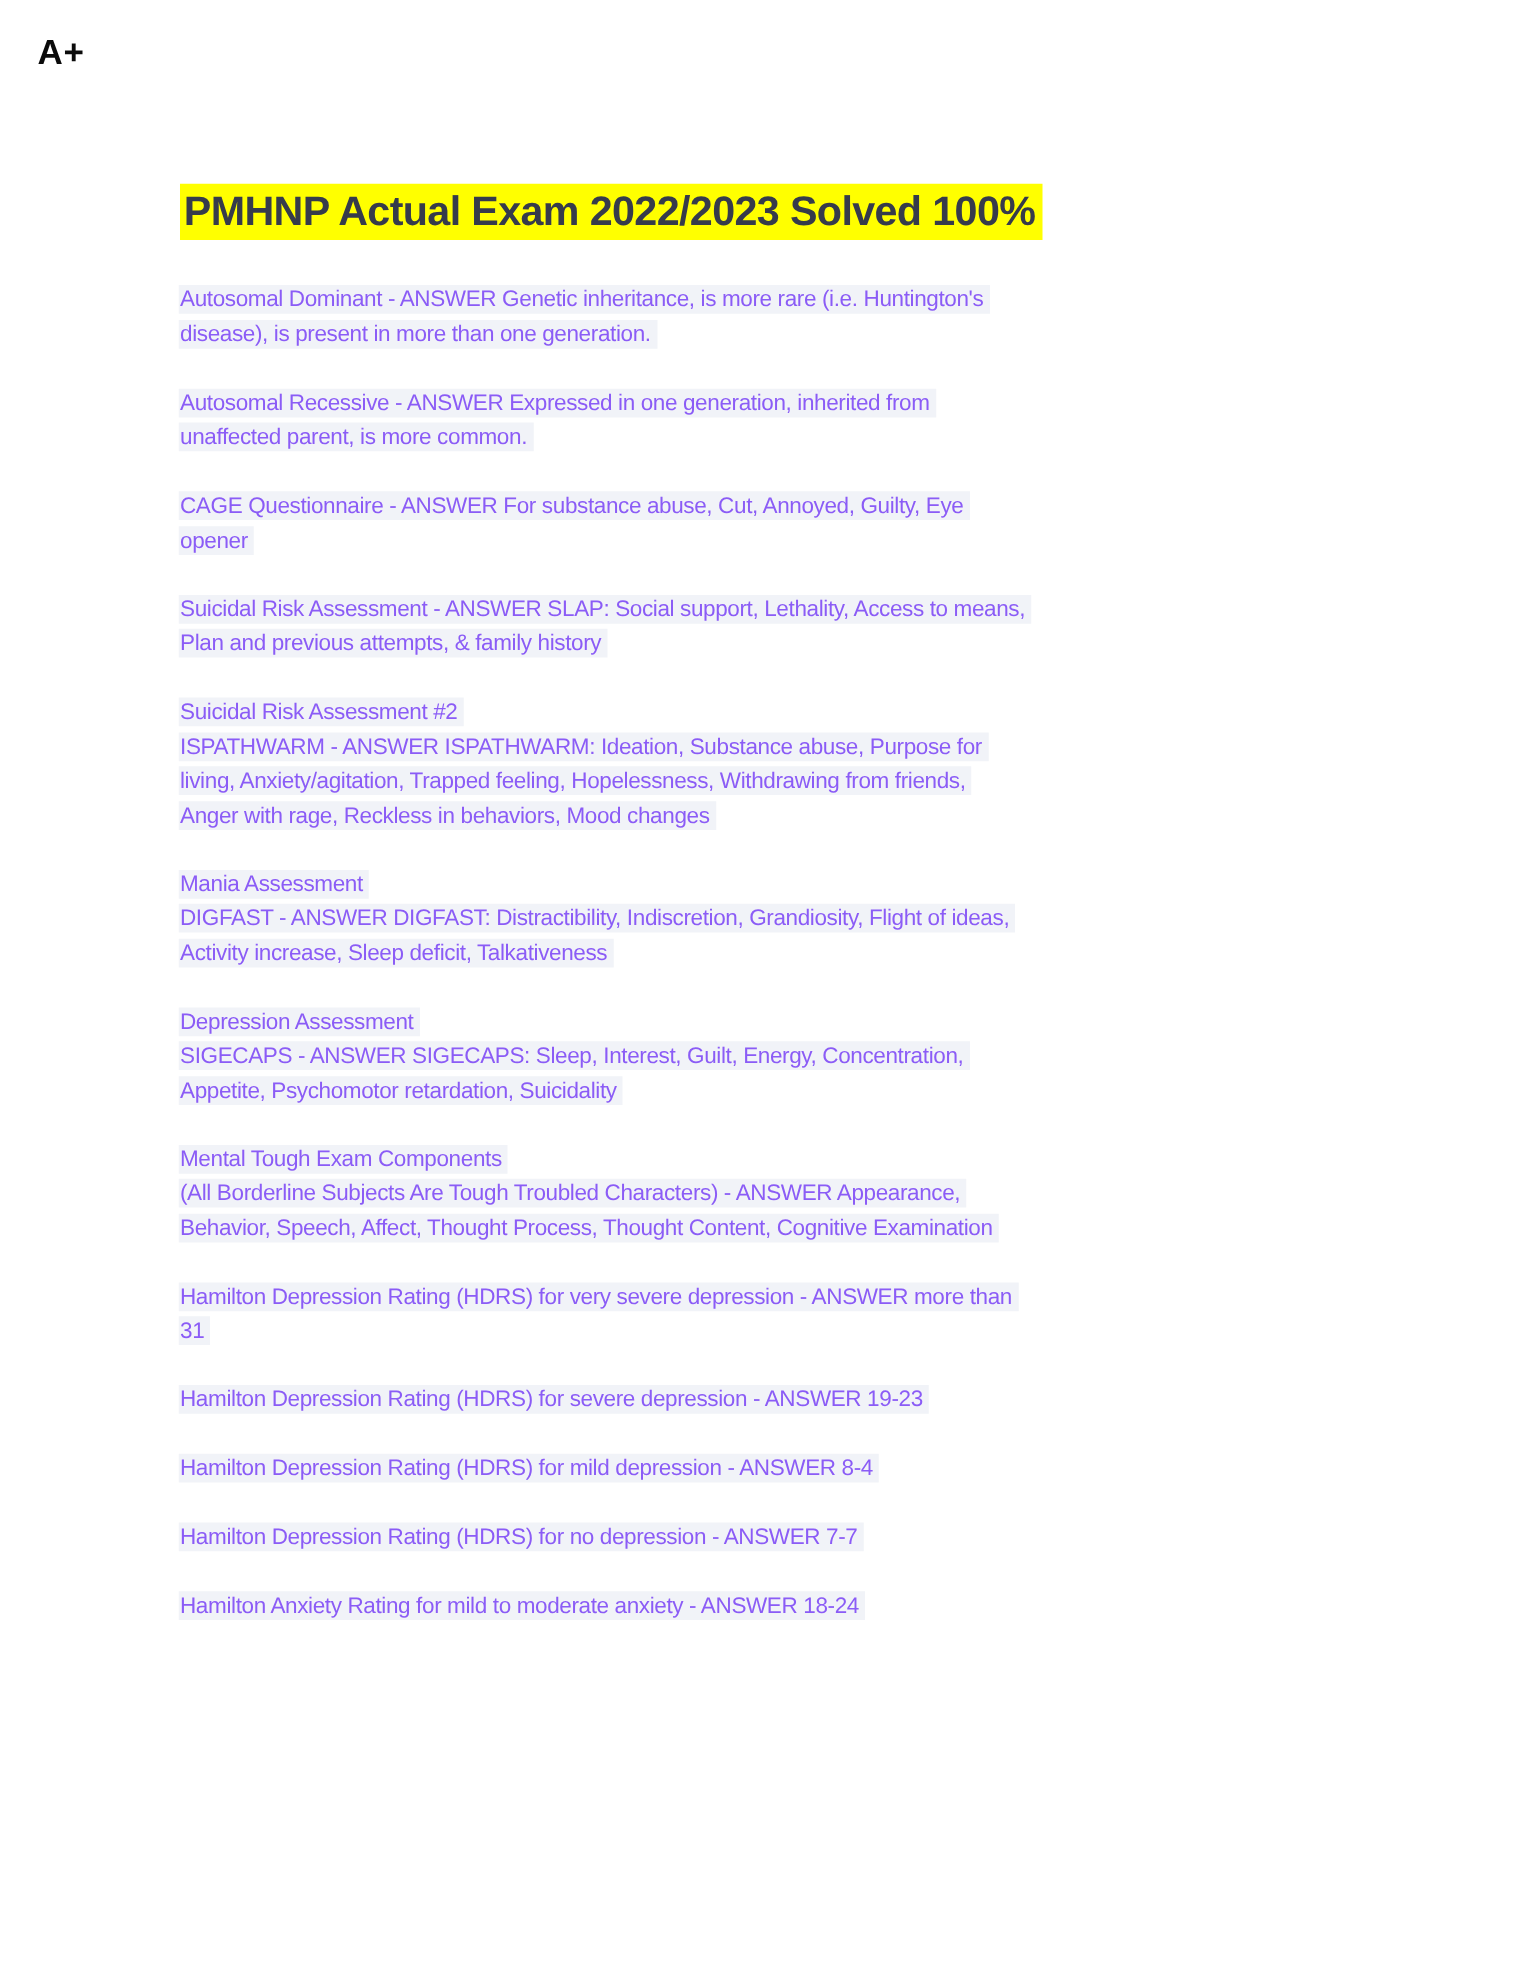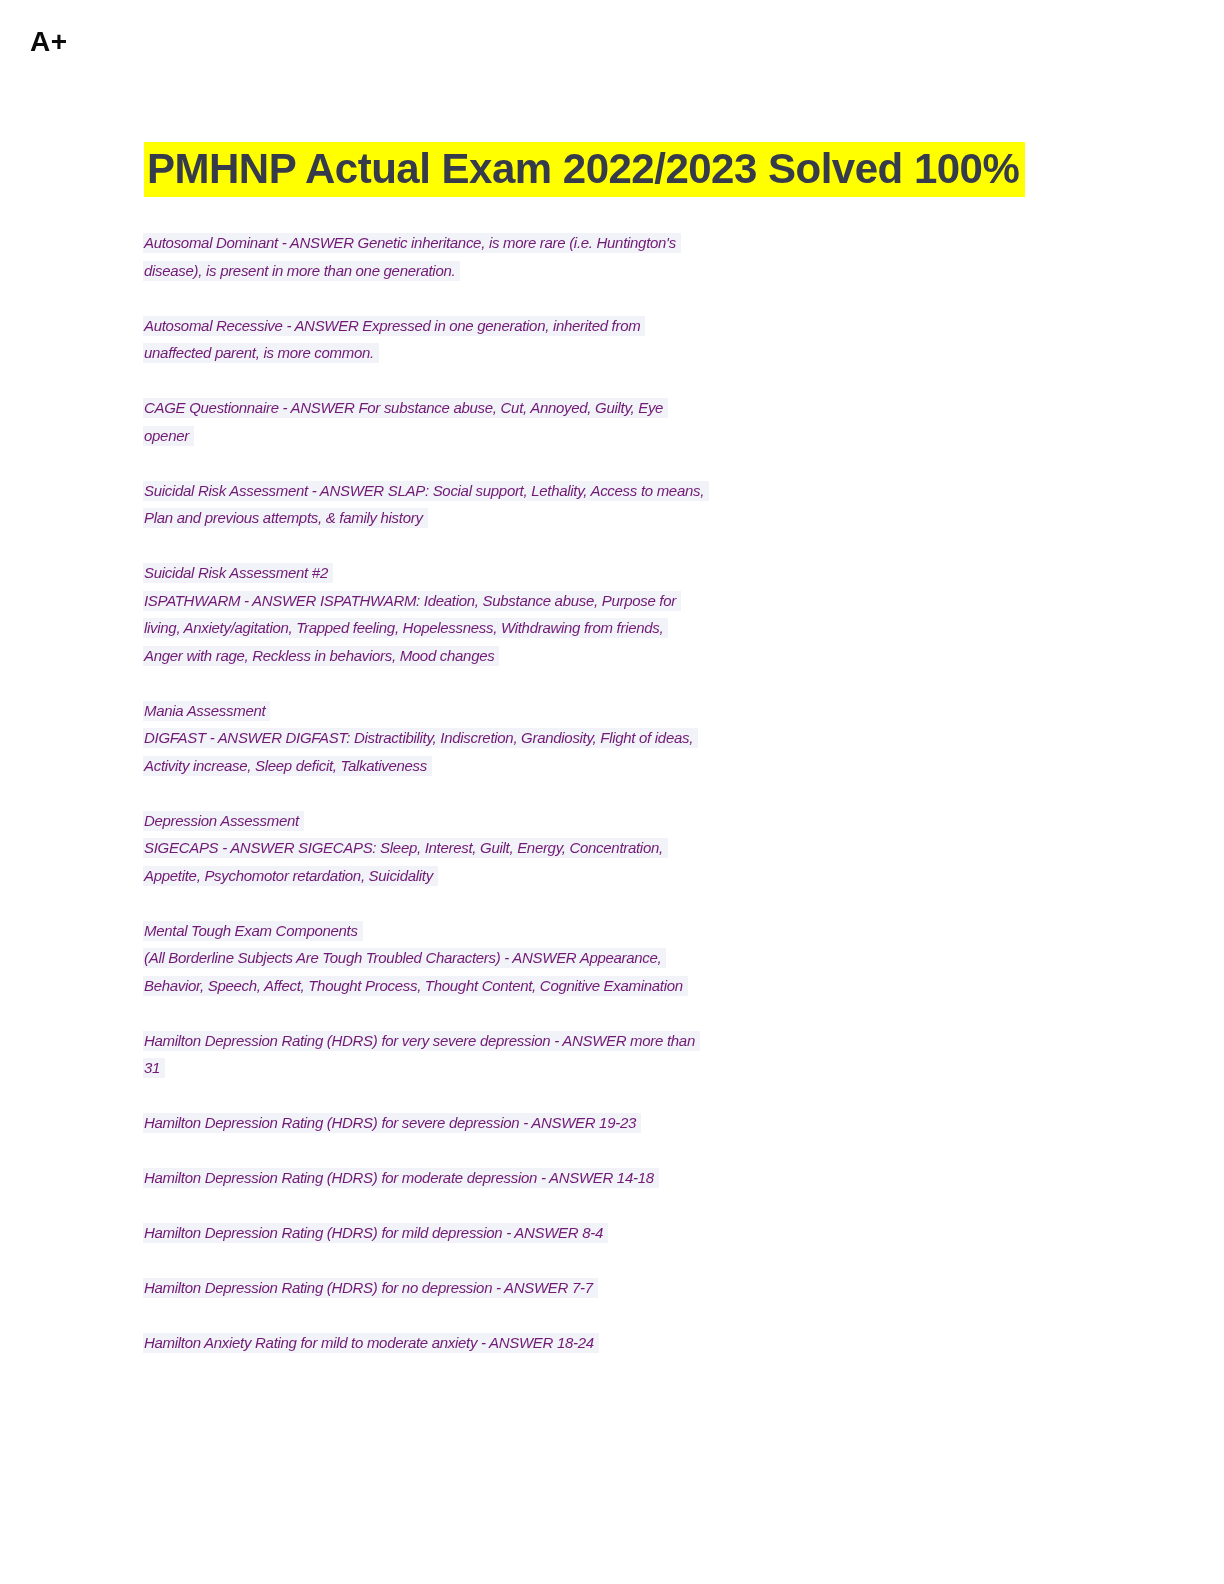--- a/index.html
+++ b/index.html
@@ -27,34 +27,33 @@
     width: 940px;
   }
   .title-line {
     margin: 0;
     line-height: 58px;
     white-space: nowrap;
   }
   .title-hl {
     background: #ffff00;
     color: #363b4b;
-    font-size: 42px;
+    font-size: 33px;
     font-weight: bold;
     letter-spacing: -0.5px;
     padding: 3px 6px 5px 3px;
   }
   .paragraphs { margin-top: 28px; }
   .para {
     margin: 0 0 27.5px 0;
     padding: 0;
-    font-size: 15px;
+    font-size: 18px;
     line-height: 27.5px;
-    color: #701a75;
+    color: #8b5cf6;
     letter-spacing: -0.3px;
-    font-style: italic;
   }
   .hl {
     background: #f1f3f8;
     padding: 1px 5px 2px 1px;
     margin-left: -1px;
   }
 </style>
 </head>
 <body>
 
@@ -67,18 +66,17 @@
       <p class="para"><span class="hl">Autosomal Dominant - ANSWER Genetic inheritance, is more rare (i.e. Huntington's</span><br><span class="hl">disease), is present in more than one generation.</span></p>
       <p class="para"><span class="hl">Autosomal Recessive - ANSWER Expressed in one generation, inherited from</span><br><span class="hl">unaffected parent, is more common.</span></p>
       <p class="para"><span class="hl">CAGE Questionnaire - ANSWER For substance abuse, Cut, Annoyed, Guilty, Eye</span><br><span class="hl">opener</span></p>
       <p class="para"><span class="hl">Suicidal Risk Assessment - ANSWER SLAP: Social support, Lethality, Access to means,</span><br><span class="hl">Plan and previous attempts, &amp; family history</span></p>
       <p class="para"><span class="hl">Suicidal Risk Assessment #2</span><br><span class="hl">ISPATHWARM - ANSWER ISPATHWARM: Ideation, Substance abuse, Purpose for</span><br><span class="hl">living, Anxiety/agitation, Trapped feeling, Hopelessness, Withdrawing from friends,</span><br><span class="hl">Anger with rage, Reckless in behaviors, Mood changes</span></p>
       <p class="para"><span class="hl">Mania Assessment</span><br><span class="hl">DIGFAST - ANSWER DIGFAST: Distractibility, Indiscretion, Grandiosity, Flight of ideas,</span><br><span class="hl">Activity increase, Sleep deficit, Talkativeness</span></p>
       <p class="para"><span class="hl">Depression Assessment</span><br><span class="hl">SIGECAPS - ANSWER SIGECAPS: Sleep, Interest, Guilt, Energy, Concentration,</span><br><span class="hl">Appetite, Psychomotor retardation, Suicidality</span></p>
       <p class="para"><span class="hl">Mental Tough Exam Components</span><br><span class="hl">(All Borderline Subjects Are Tough Troubled Characters) - ANSWER Appearance,</span><br><span class="hl">Behavior, Speech, Affect, Thought Process, Thought Content, Cognitive Examination</span></p>
       <p class="para"><span class="hl">Hamilton Depression Rating (HDRS) for very severe depression - ANSWER more than</span><br><span class="hl">31</span></p>
       <p class="para"><span class="hl">Hamilton Depression Rating (HDRS) for severe depression - ANSWER 19-23</span></p>
-      <p class="para"><span class="hl">Hamilton Depression Rating (HDRS) for moderate depression - ANSWER 14-18</span></p>
       <p class="para"><span class="hl">Hamilton Depression Rating (HDRS) for mild depression - ANSWER 8-4</span></p>
       <p class="para"><span class="hl">Hamilton Depression Rating (HDRS) for no depression - ANSWER 7-7</span></p>
       <p class="para"><span class="hl">Hamilton Anxiety Rating for mild to moderate anxiety - ANSWER 18-24</span></p>
     </div>
 </div>
 
 </body></html>

